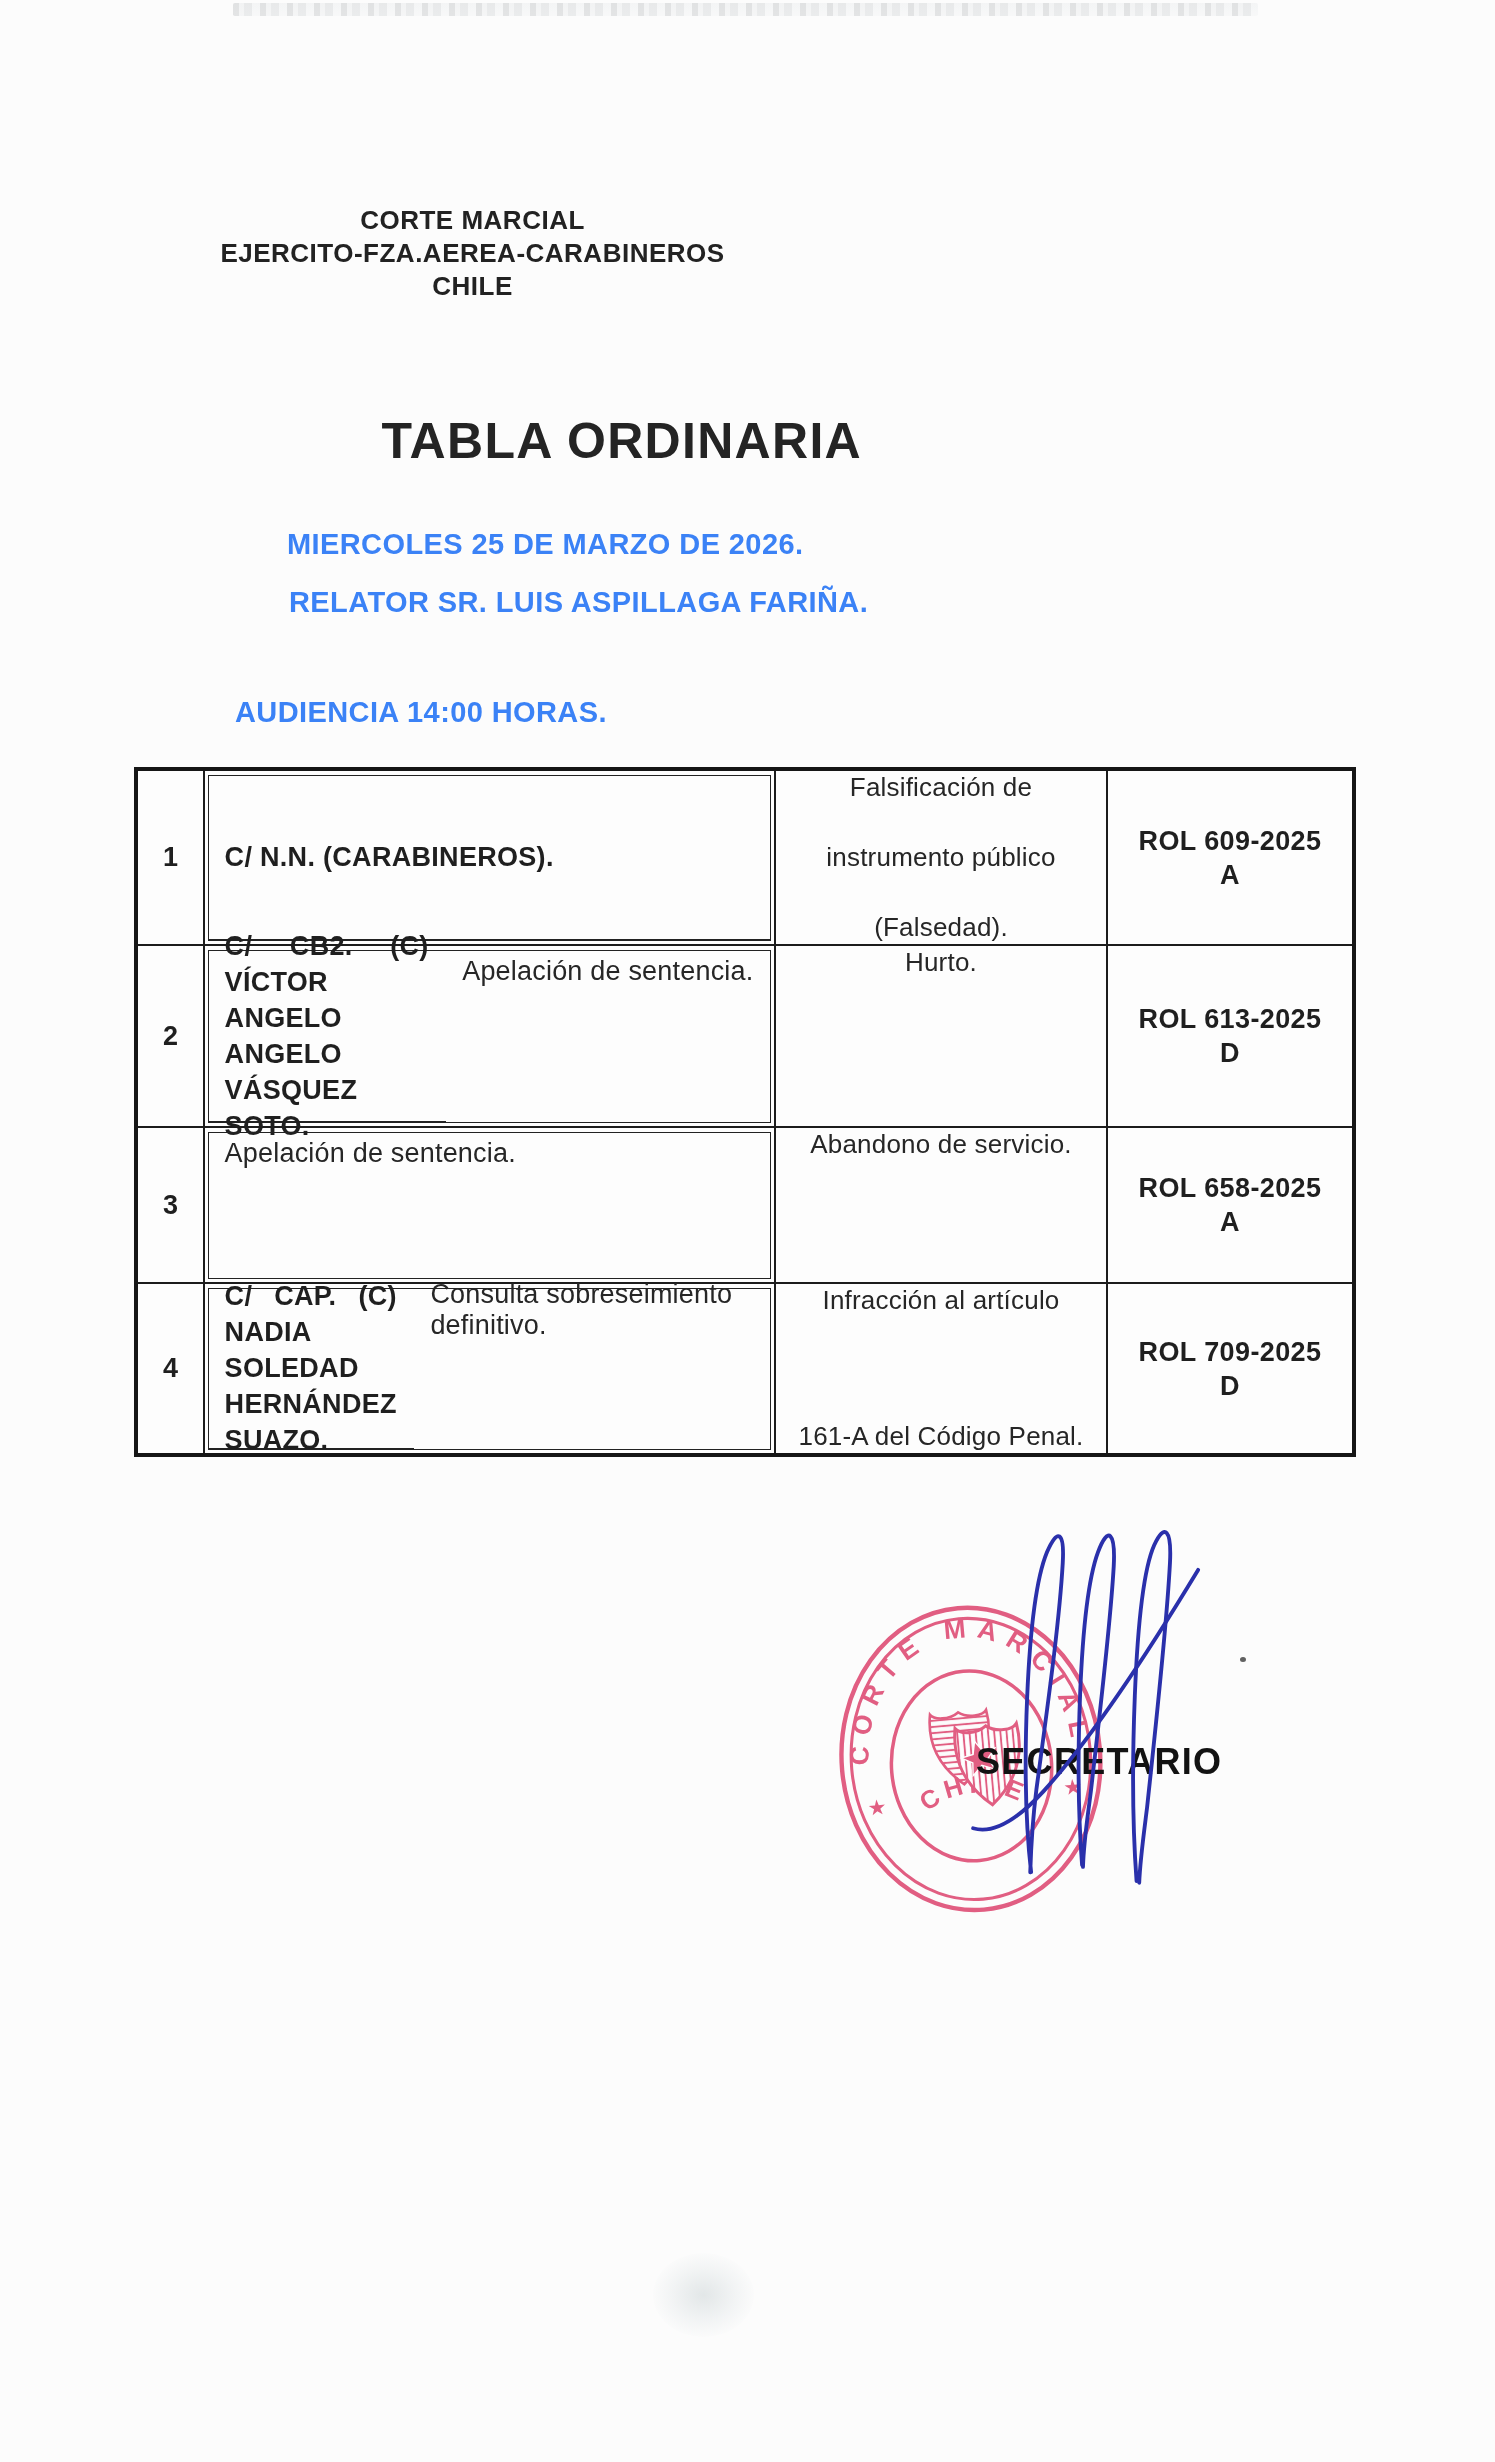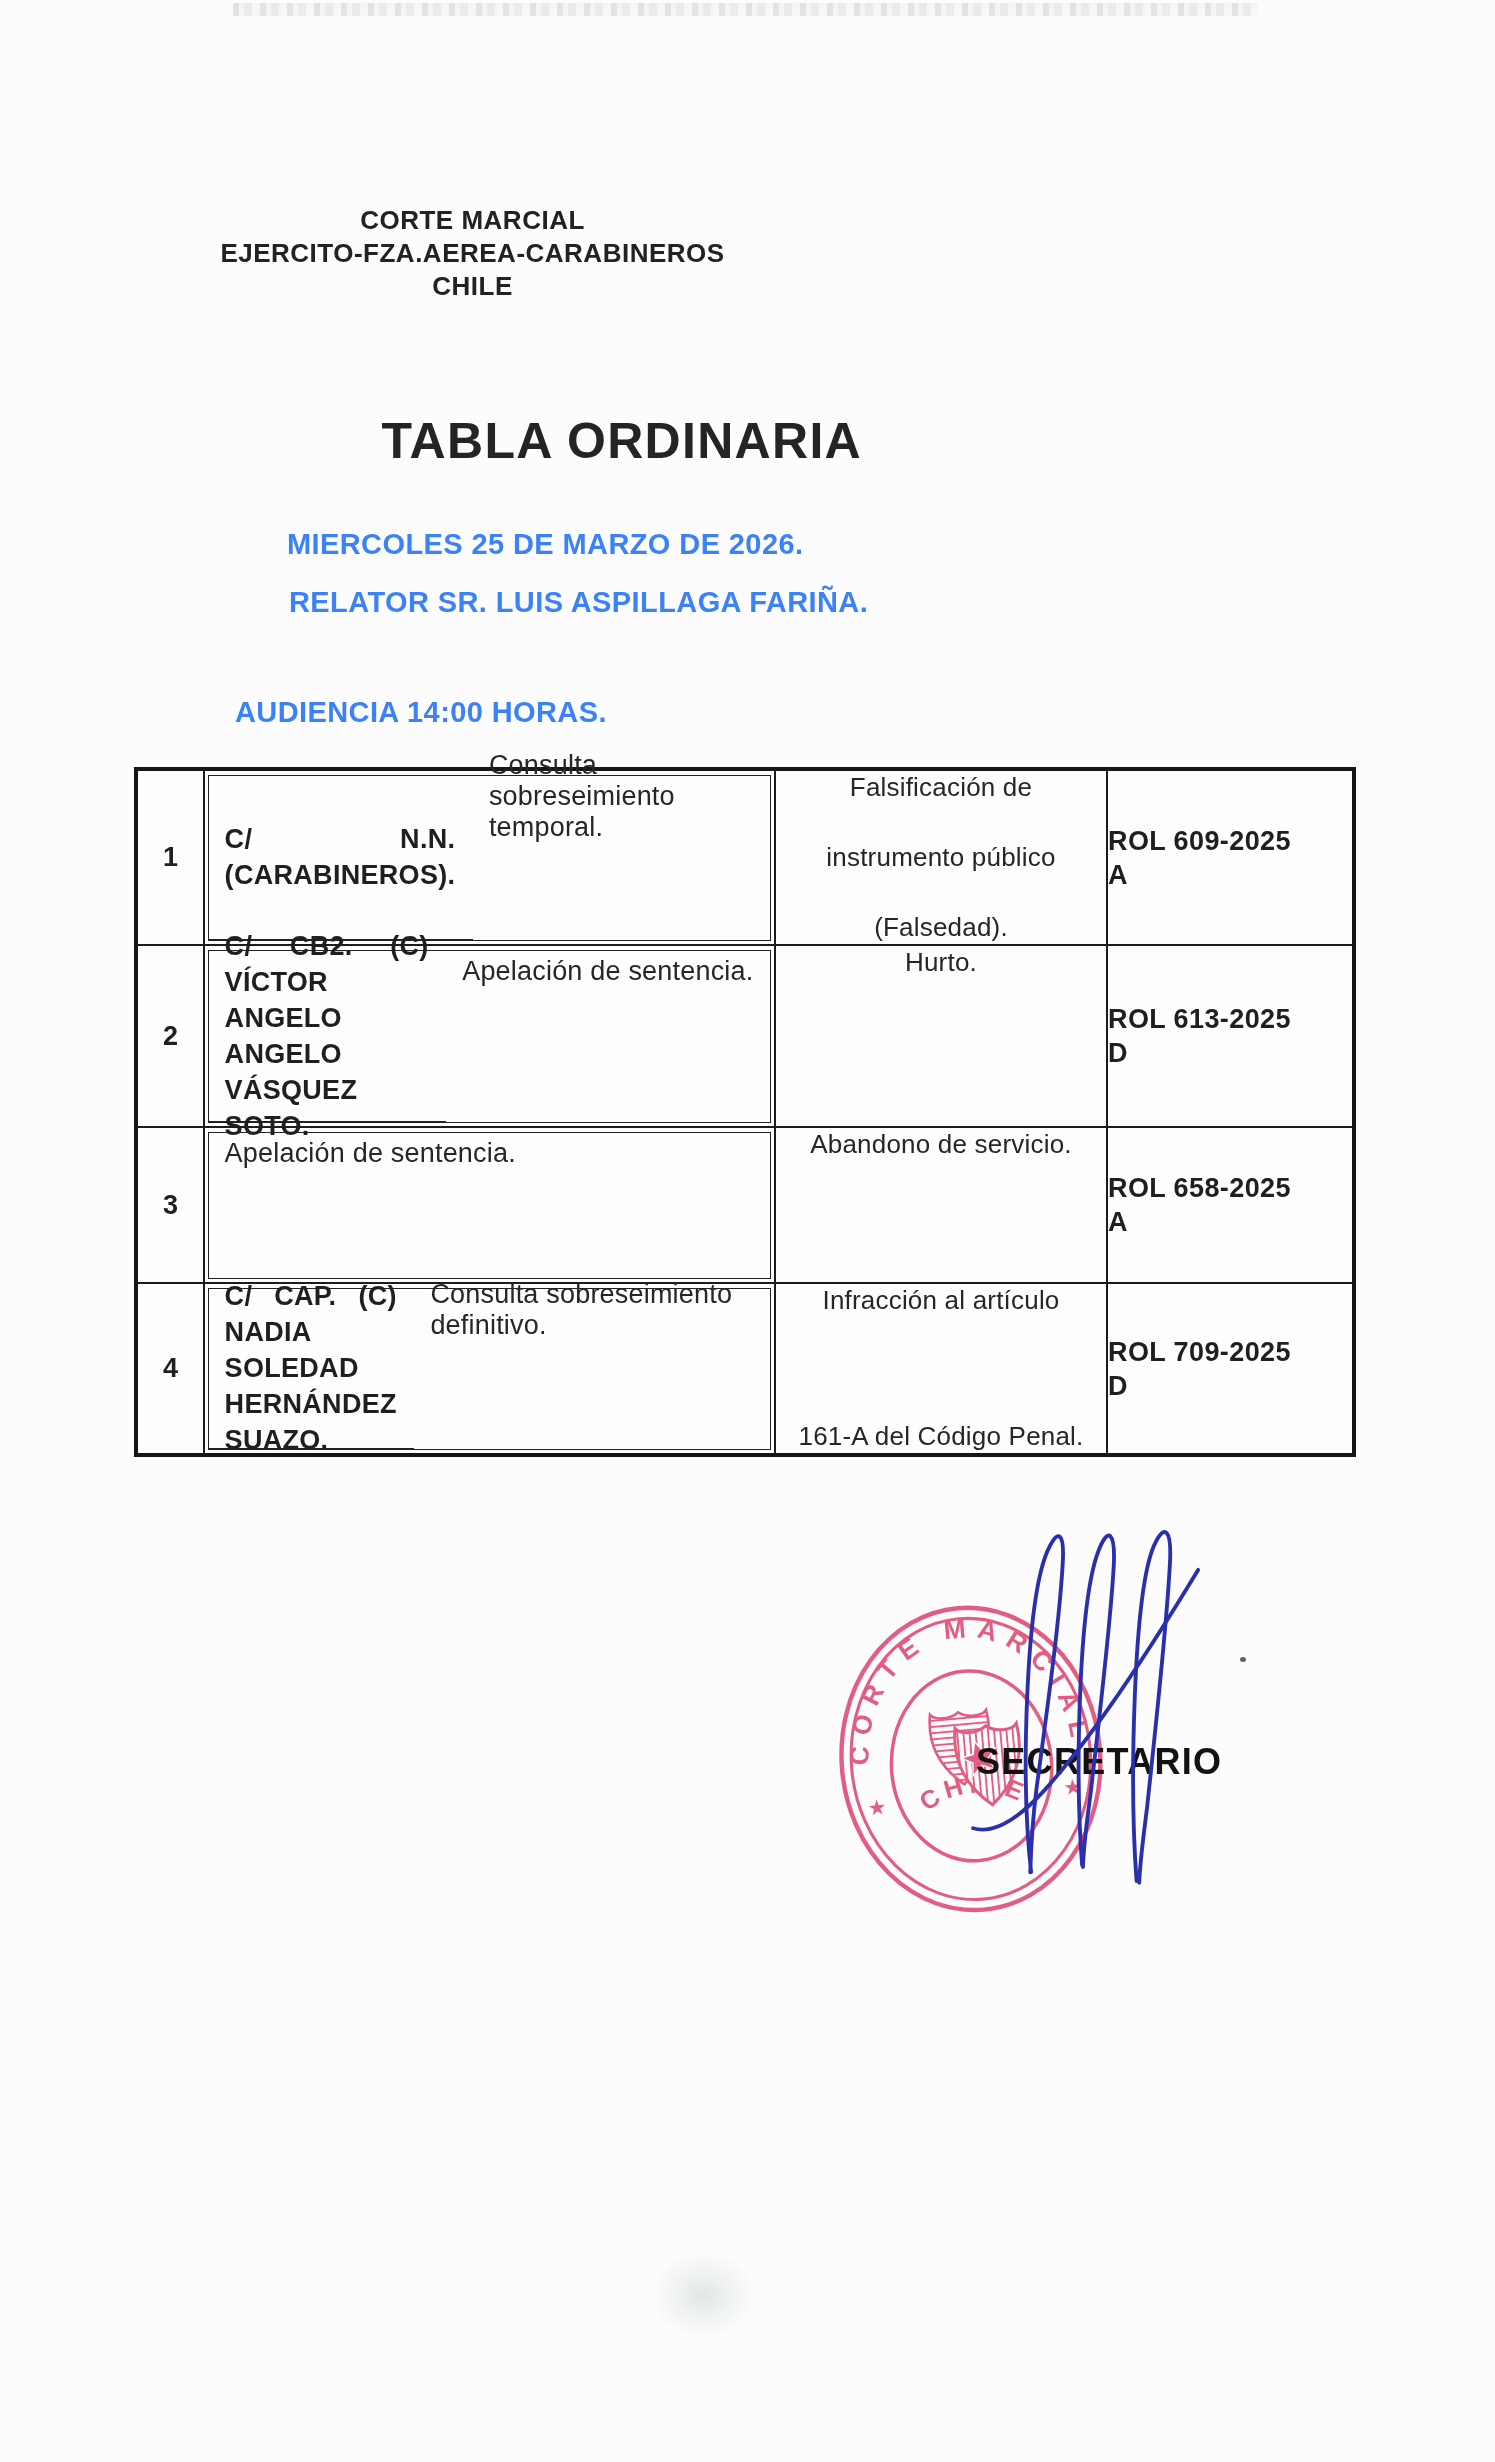--- a/index.html
+++ b/index.html
@@ -65,21 +65,21 @@
   .case-motion{
     height:42px;display:flex;align-items:center;
     padding:0 16px;font-size:27px;letter-spacing:0.2px;color:#262626;
   }
   .offense{
     display:flex;flex-direction:column;align-items:center;justify-content:space-between;
     text-align:center;font-size:26px;line-height:33px;letter-spacing:0.2px;color:#262626;
   }
   .offense div{white-space:nowrap;}
   .rol{
-    display:flex;flex-direction:column;align-items:flex-start;justify-content:center;
+    display:flex;flex-direction:column;align-items:center;justify-content:center;
     text-align:center;font-weight:700;font-size:27px;line-height:34px;letter-spacing:0.4px;
   }
 
   
   .stamp{left:823px;top:1588px;width:303px;height:343px;transform:rotate(-5deg);opacity:.92;z-index:5;}
   .secretario{
     left:976px;top:1741px;font-weight:700;font-size:36px;letter-spacing:1.3px;
     color:#121212;z-index:6;
   }
   .signature{left:945px;top:1517px;width:290px;height:387px;z-index:7;}
@@ -107,21 +107,20 @@
 <div class="abs line-bold audiencia-line">AUDIENCIA 14:00 HORAS.</div>
 
 <div class="abs tabla">
 
   <div class="cell num b-r b-b">1</div>
   <div class="cell b-r b-b">
     <div class="case-inner">
       <div class="case-name">
           <span>C/ N.N. (CARABINEROS).</span>
         </div>
-      <div class="case-motion">Consulta sobreseimiento temporal.</div>
     </div>
   </div>
   <div class="cell offense b-r b-b">
     <div>Falsificación de</div>
     <div>instrumento público</div>
     <div>(Falsedad).</div>
   </div>
   <div class="cell rol b-b">
     <div>ROL 609-2025</div>
     <div>A</div>

